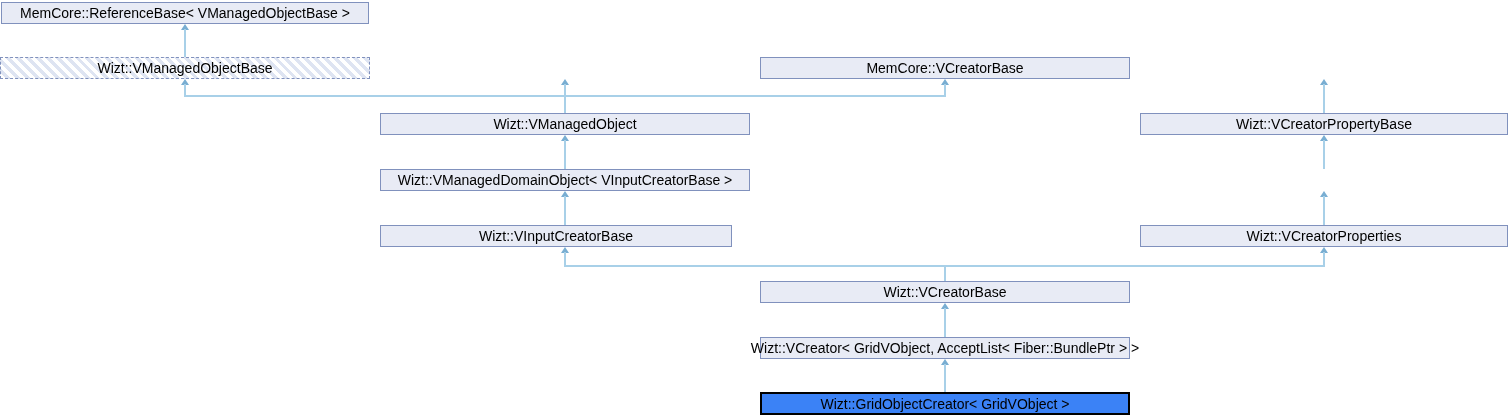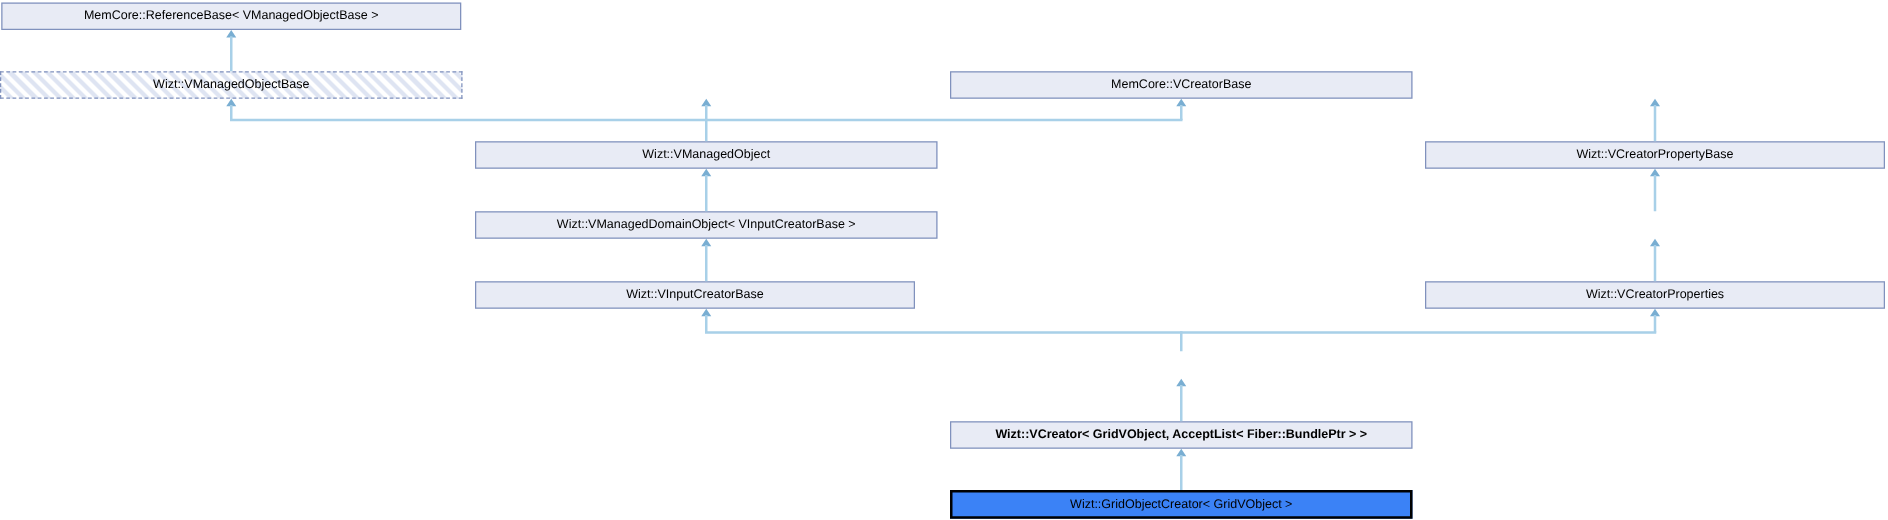--- a/index.html
+++ b/index.html
@@ -16,21 +16,21 @@
   }
   .node{
     position:absolute;
     height:22px;
     box-sizing:border-box;
     border:1px solid var(--node-border,#8091bd);
     background:var(--node-fill,#e8ebf5);
     display:flex;
     align-items:center;
     justify-content:center;
-    font-size:10px;
+    font-size:14px;
     line-height:20px;
     color:var(--text,#000000);
     white-space:nowrap;
     cursor:pointer;
   }
   .node.dashed{
     border:1px dashed var(--node-border,#8091bd);
     background:repeating-linear-gradient(
       45deg,
       #ffffff 0px, #ffffff 3.5px,
@@ -79,22 +79,23 @@
 
   <div class="node" style="left:1140px;top:113px;width:368px;">Wizt::VCreatorPropertyBase</div>
 
   <div class="node" style="left:380px;top:169px;width:370px;">Wizt::VManagedDomainObject&lt; VInputCreatorBase &gt;</div>
 
 
   <div class="node" style="left:380px;top:225px;width:352px;">Wizt::VInputCreatorBase</div>
 
   <div class="node" style="left:1140px;top:225px;width:368px;">Wizt::VCreatorProperties</div>
 
+  <div class="node" style="left:760px;top:281px;width:370px;">Wizt::VCreatorBase</div>
 
-  <div class="node" style="left:760px;top:337px;width:370px;font-weight:bold;">Wizt::VCreator&lt; GridVObject, AcceptList&lt; Fiber::BundlePtr &gt; &gt;</div>
+  <div class="node" style="left:760px;top:337px;width:370px;">Wizt::VCreator&lt; GridVObject, AcceptList&lt; Fiber::BundlePtr &gt; &gt;</div>
 
   <div class="node focus" style="left:760px;top:392px;width:370px;">Wizt::GridObjectCreator&lt; GridVObject &gt;</div>
 
   <div class="ah" style="left:181px;top:24px;"></div>
   <div class="vline" style="left:184px;top:29px;height:28px;"></div>
 
   <div class="ah" style="left:181px;top:79px;"></div>
   <div class="vline" style="left:184px;top:84px;height:12px;"></div>
   <div class="ah" style="left:561px;top:79px;"></div>
   <div class="vline" style="left:564px;top:84px;height:29px;"></div>

